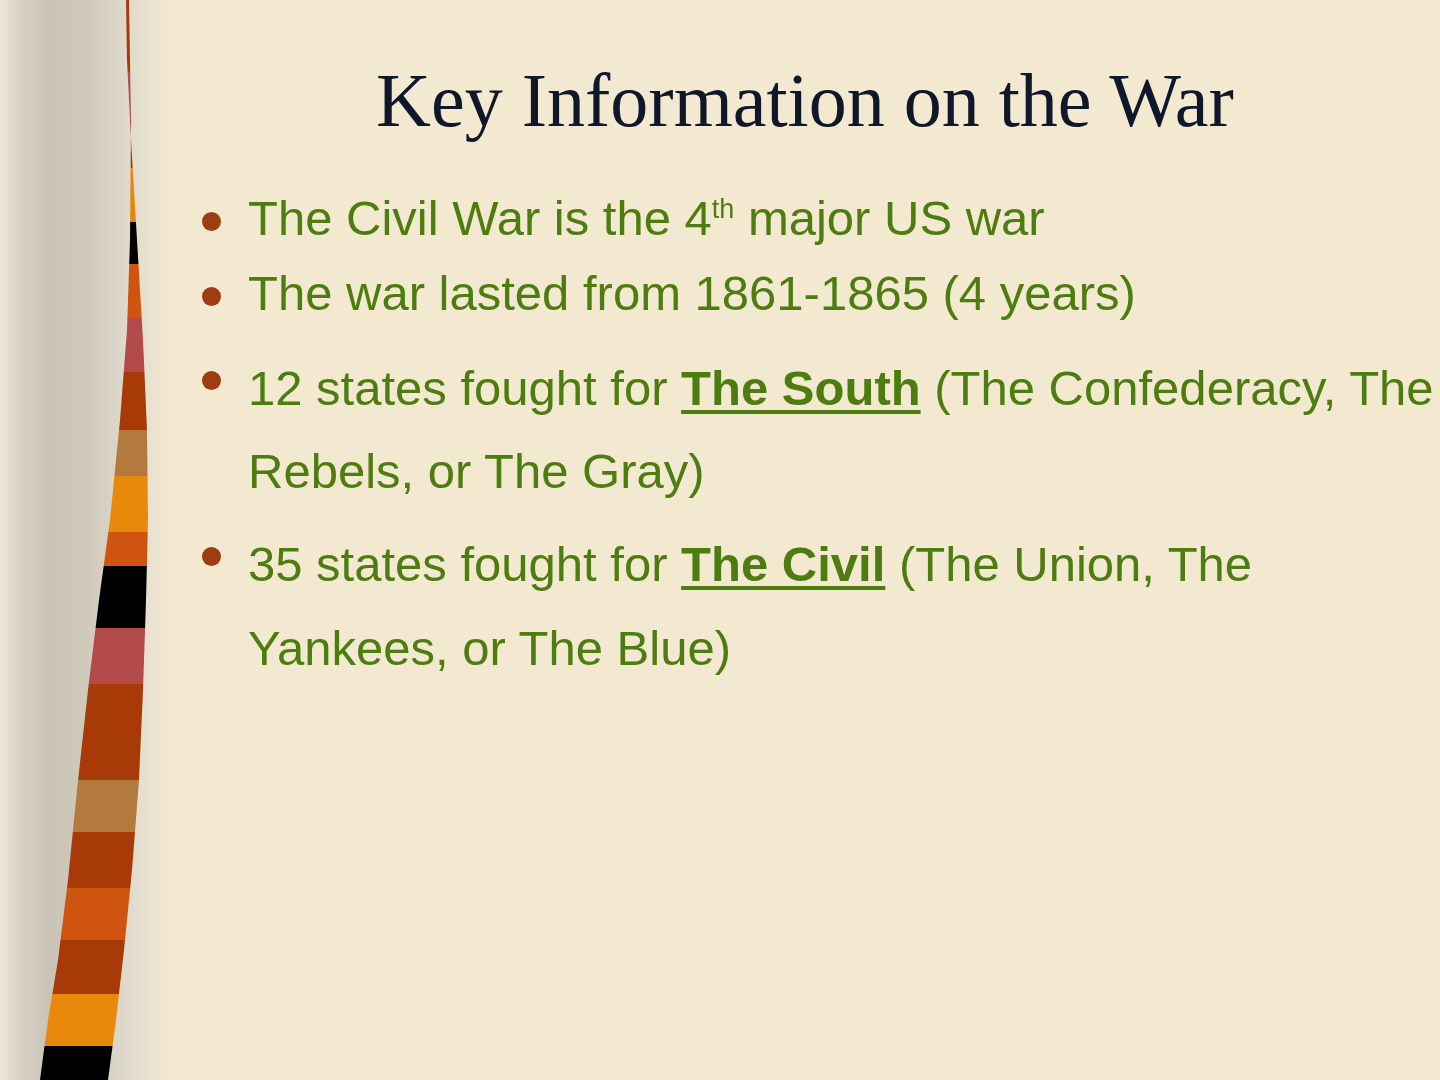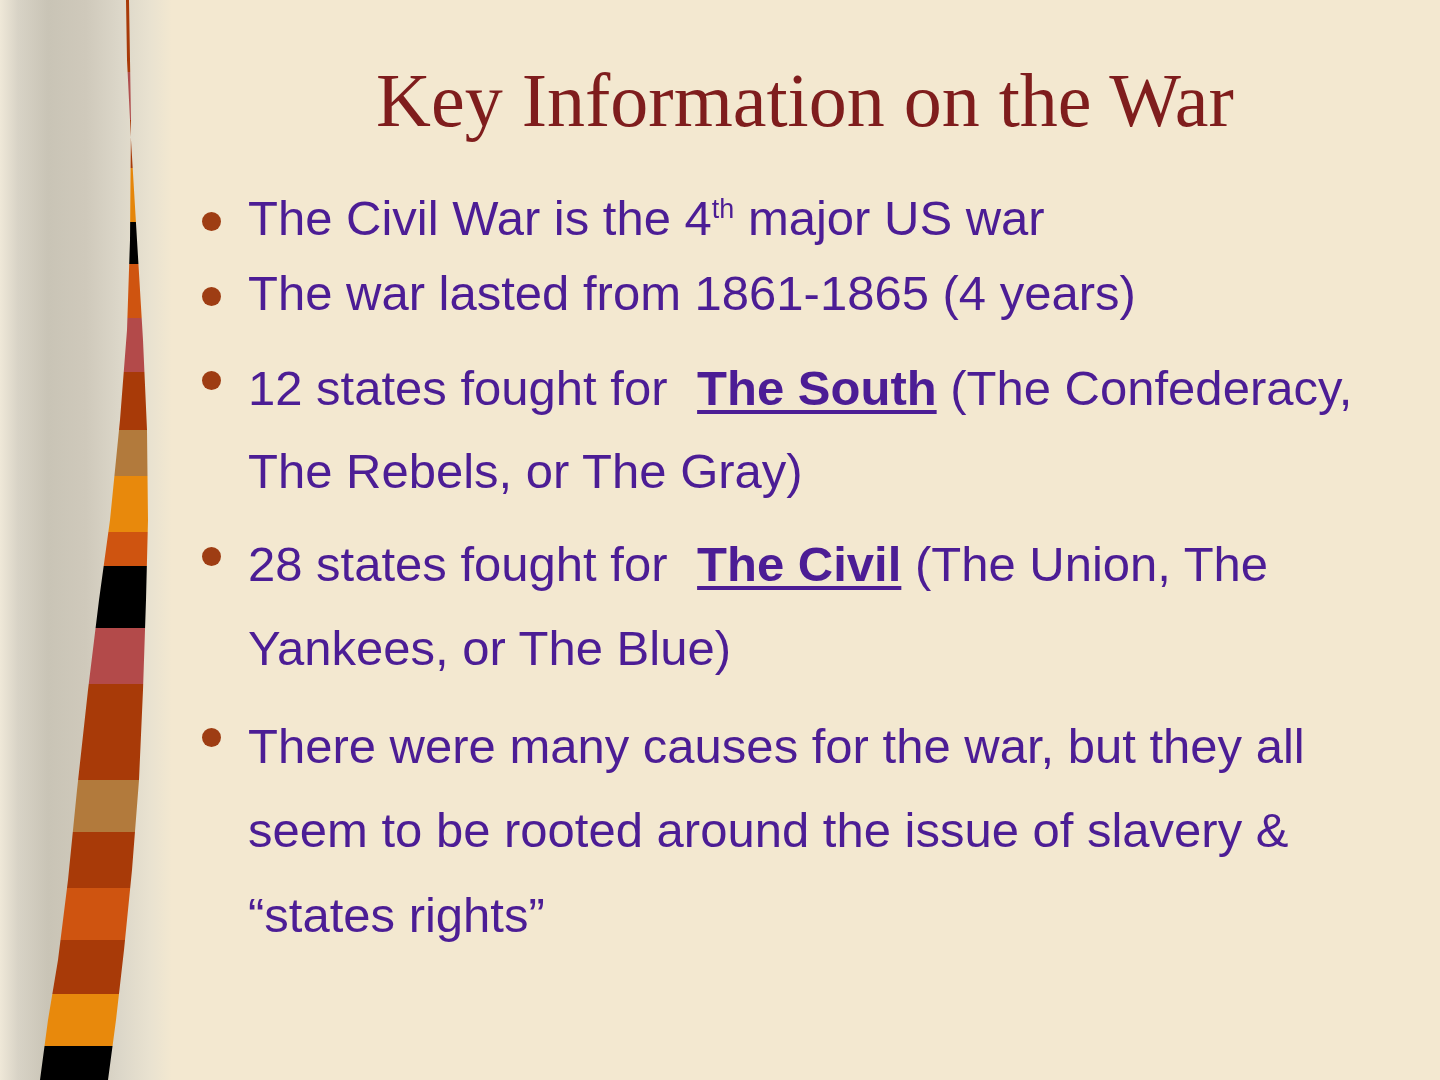--- a/index.html
+++ b/index.html
@@ -55,37 +55,37 @@
   
   .title {
     position: absolute;
     left: 190px;
     top: 62px;
     width: 1230px;
     text-align: center;
     font-family: "Liberation Serif", "DejaVu Serif", serif;
     font-size: 76px;
     line-height: 1.0;
-    color: #7f1d1d;
+    color: #0f172a;
     letter-spacing: 0px;
     white-space: nowrap;
   }
 
   
   .body {
     position: absolute;
     left: 186px;
     top: 192px;
     width: 1248px;
   }
   .bullet-row {
     position: relative;
     display: block;
     padding-left: 62px;
-    color: #4c1d95;
+    color: #4d7c0f;
     font-family: "Liberation Sans", sans-serif;
     font-weight: 400;
   }
   .bullet-dot {
     position: absolute;
     left: 16px;
     width: 19px;
     height: 19px;
     border-radius: 50%;
     background: #9e3d13;
@@ -115,21 +115,20 @@
 
   .b5 { margin-top: 14px; }
   .b5 .bullet-dot { top: 24px; }
   .b5 .bullet-text { line-height: 1.72; }
 
   .emph {
     font-weight: bold;
     text-decoration: underline;
     text-underline-offset: 5px;
     text-decoration-thickness: 4px;
-    margin-left: 16px;
   }
   sup {
     font-size: 0.55em;
     vertical-align: super;
     line-height: 0;
   }
 </style>
 </head>
 <body>
 
@@ -176,23 +175,19 @@
       <span class="bullet-text">The war lasted from 1861-1865 (4 years)</span>
     </div>
 
     <div class="bullet-row b3">
       <span class="bullet-dot"></span>
       <span class="bullet-text"><span>12 states fought for </span><span class="emph">The South</span><span> (The Confederacy, The Rebels, or The Gray)</span></span>
     </div>
 
     <div class="bullet-row b4">
       <span class="bullet-dot"></span>
-      <span class="bullet-text"><span>28 states fought for </span><span class="emph">The Civil</span><span> (The Union, The Yankees, or The Blue)</span></span>
+      <span class="bullet-text"><span>35 states fought for </span><span class="emph">The Civil</span><span> (The Union, The Yankees, or The Blue)</span></span>
     </div>
 
-    <div class="bullet-row b5">
-      <span class="bullet-dot"></span>
-      <span class="bullet-text">There were many causes for the war, but they all seem to be rooted around the issue of slavery &amp; “states rights”</span>
-    </div>
 
   </div>
 
 </div>
 
 </body></html>

